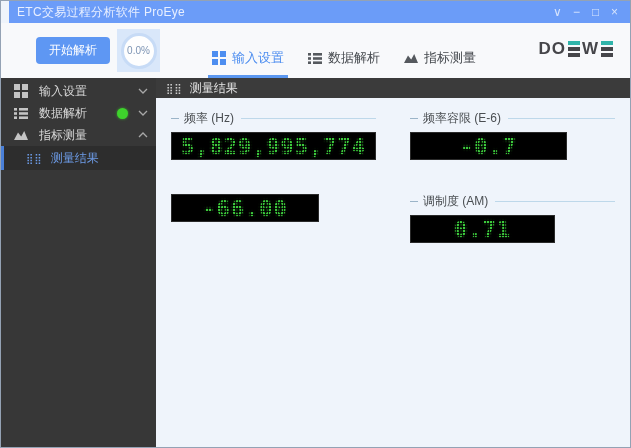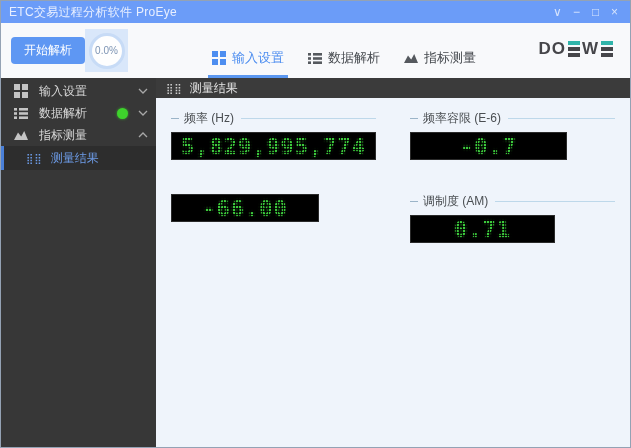--- a/index.html
+++ b/index.html
@@ -12,49 +12,51 @@
     display: flex; flex-direction: column;
     background: #eff4fb;
   }
 
   
   .titlebar {
     height: 22px; flex: 0 0 22px;
     background: #6b9cf8;
     display: flex; align-items: center;
     padding: 0 6px 0 8px;
+    margin-left: 8px;
   }
   .titlebar .title {
     color: #e8efff; font-size: 12px; letter-spacing: 0.3px;
   }
   .win-controls { margin-left: auto; display: flex; }
   .win-btn {
     width: 19px; height: 22px; line-height: 22px;
     text-align: center; color: rgba(255,255,255,0.72);
     font-size: 12px; cursor: default;
   }
 
   
   .toolbar {
     height: 55px; flex: 0 0 55px;
     background: #f8f9fb;
     position: relative;
-    display: flex; align-items: center;
+    display: flex; align-items: center; padding-left: 25px;
   }
   .start-btn {
     margin-left: 10px;
     width: 74px; height: 27px;
     background: #5e97f3; color: #ffffff;
     border: none; border-radius: 4px;
     font-size: 12px;
     font-family: "Liberation Sans", "DejaVu Sans", sans-serif;
   }
   .progress-tile {
     width: 43px; height: 43px;
     background: #d9e7fa;
+    margin-left: 7px;
     display: flex; align-items: center; justify-content: center;
   }
   .progress-circle {
     width: 36px; height: 36px; border-radius: 50%;
     border: 3px solid #c7dbf6; background: #fefefe;
     display: flex; align-items: center; justify-content: center;
     font-size: 10px; color: #7d94b4;
   }
   .tabs {
     position: absolute; left: 207px; bottom: 0;

